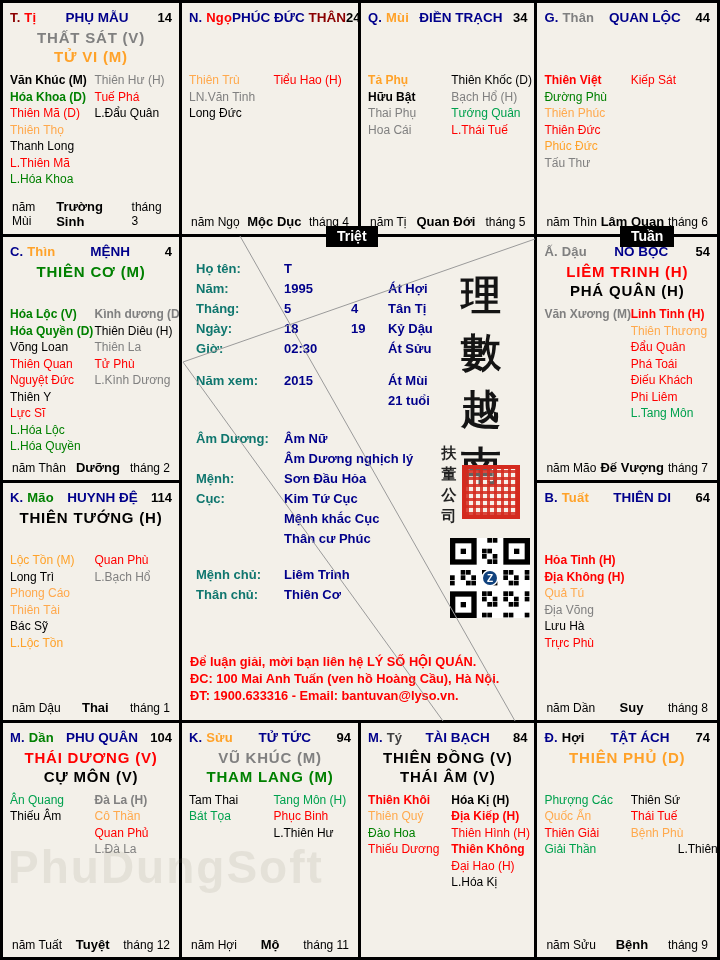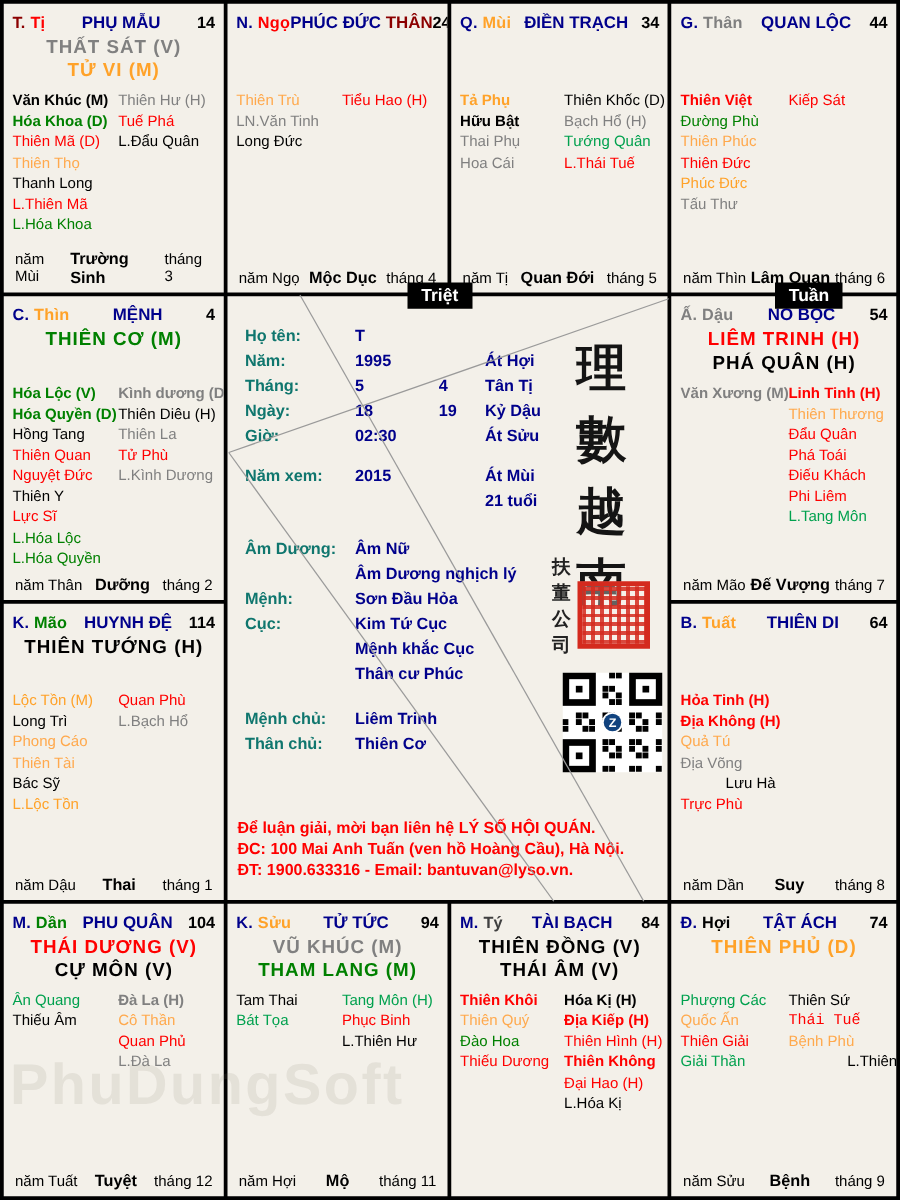--- a/index.html
+++ b/index.html
@@ -273,21 +273,21 @@
           <span class="p-name">MỆNH</span>
           <span class="p-num">4</span>
         </div>
         <div class="p-main">
           <div style="color:#008000">THIÊN CƠ (M)</div>
         </div>
         <div class="p-cols">
           <div class="p-col">
             <div class="star" style="color:#008000;font-weight:bold;">Hóa Lộc (V)</div>
             <div class="star" style="color:#008000;font-weight:bold;">Hóa Quyền (D)</div>
-            <div class="star" style="color:#000000;">Hồng Tang</div>
+            <div class="star" style="color:#000000;">Võng Loan</div>
             <div class="star" style="color:#FF0000;">Thiên Quan</div>
             <div class="star" style="color:#FF0000;">Nguyệt Đức</div>
             <div class="star" style="color:#000000;">Thiên Y</div>
             <div class="star" style="color:#FF0000;">Lực Sĩ</div>
             <div class="star" style="color:#008000;">L.Hóa Lộc</div>
             <div class="star" style="color:#008000;">L.Hóa Quyền</div>
           </div>
           <div class="p-col">
             <div class="star" style="color:#808080;font-weight:bold;">Kình dương (D)</div>
             <div class="star" style="color:#000000;">Thiên Diêu (H)</div>
@@ -367,21 +367,21 @@
           <span class="p-name">THIÊN DI</span>
           <span class="p-num">64</span>
         </div>
         <div class="p-main"></div>
         <div class="p-cols">
           <div class="p-col">
             <div class="star" style="color:#FF0000;font-weight:bold;">Hỏa Tinh (H)</div>
             <div class="star" style="color:#FF0000;font-weight:bold;">Địa Không (H)</div>
             <div class="star" style="color:#FFA94D;">Quả Tú</div>
             <div class="star" style="color:#808080;">Địa Võng</div>
-            <div class="star" style="color:#000000;margin-left:36px;">Lưu Hà</div>
+            <div class="star" style="color:#000000;">Lưu Hà</div>
             <div class="star" style="color:#FF0000;">Trực Phù</div>
           </div>
         </div>
         <div class="p-foot">
           <span>năm Dần</span>
           <b>Suy</b>
           <span>tháng 8</span>
         </div>
       </div>
       <div class="palace" style="grid-area: dan;">
@@ -477,21 +477,21 @@
         </div>
         <div class="p-cols">
           <div class="p-col">
             <div class="star" style="color:#00A14E;">Phượng Các</div>
             <div class="star" style="color:#FFA94D;">Quốc Ấn</div>
             <div class="star" style="color:#FF0000;">Thiên Giải</div>
             <div class="star" style="color:#00A14E;">Giải Thần</div>
           </div>
           <div class="p-col">
             <div class="star" style="color:#000000;">Thiên Sứ</div>
-            <div class="star" style="color:#FF0000;font-family:Liberation Mono, monospace;">Thái Tuế</div>
+            <div class="star" style="color:#FF0000;">Thái Tuế</div>
             <div class="star" style="color:#FFA94D;">Bệnh Phù</div>
             <div class="star" style="color:#000000;padding-left:47px;">L.Thiên Khốc</div>
           </div>
         </div>
         <div class="p-foot">
           <span>năm Sửu</span>
           <b>Bệnh</b>
           <span>tháng 9</span>
         </div>
       </div>

